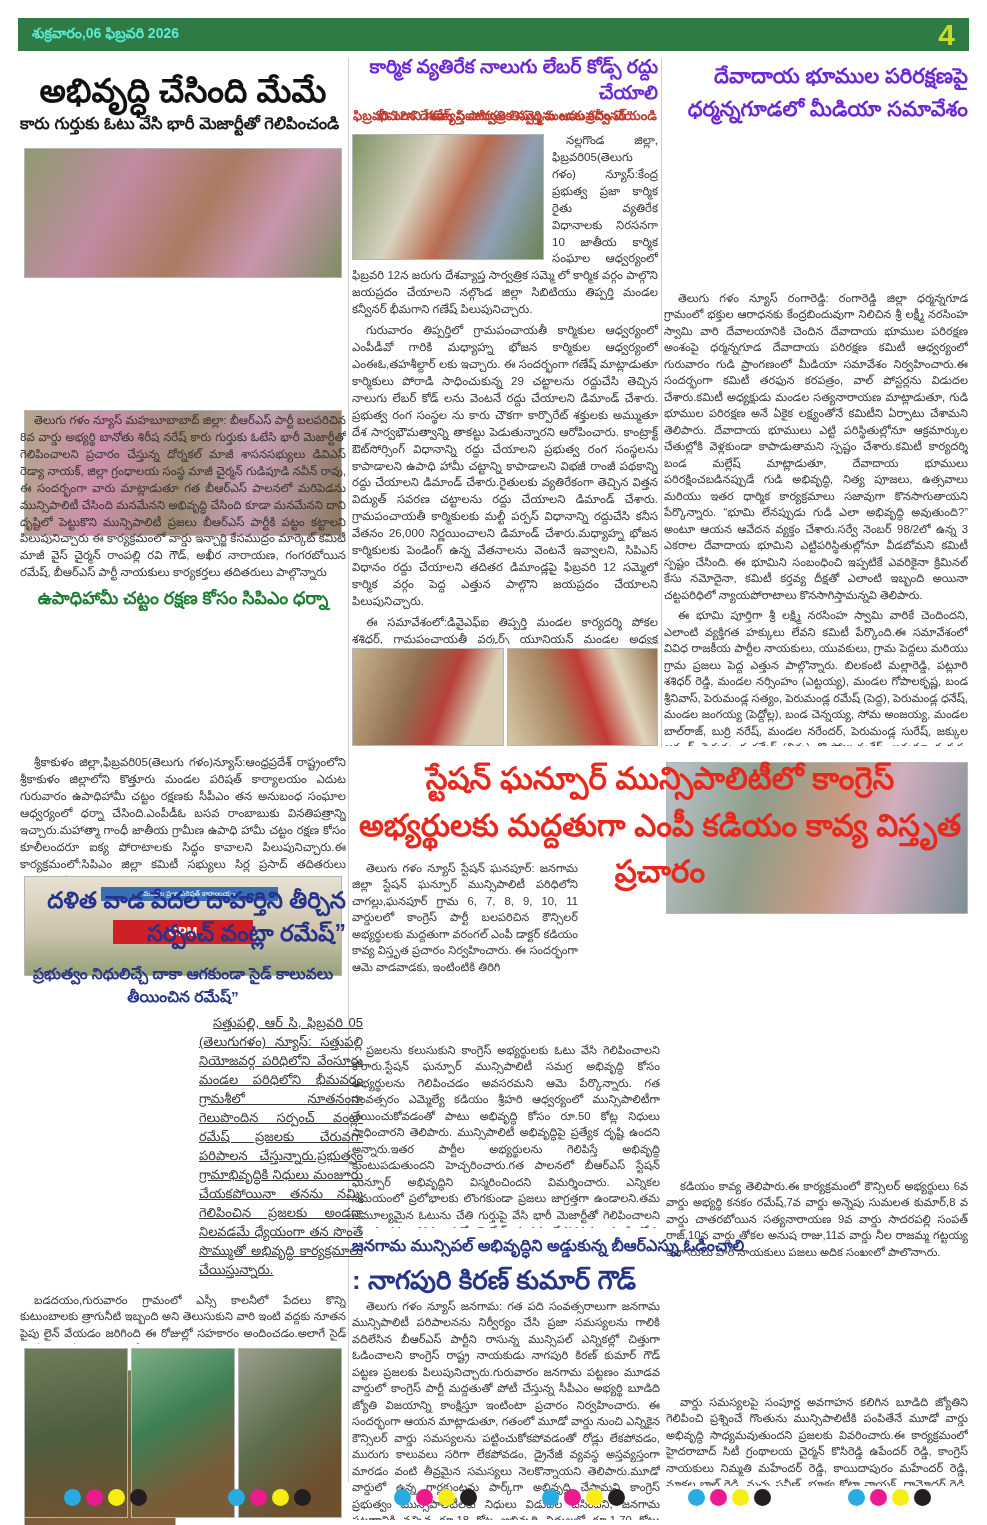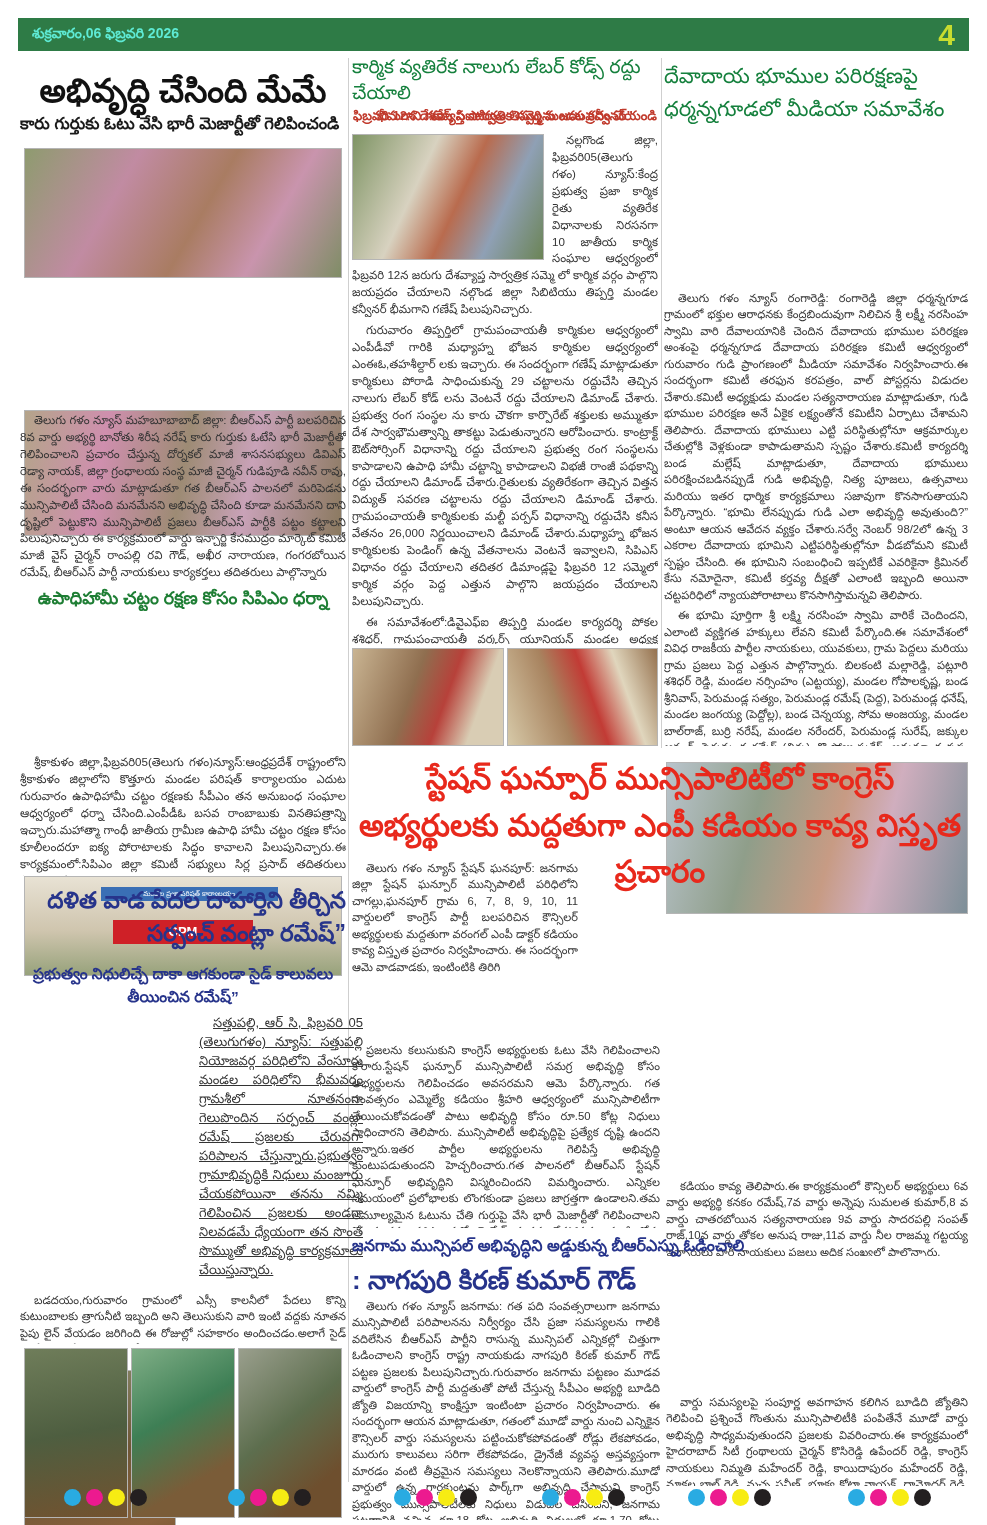--- a/index.html
+++ b/index.html
@@ -8,21 +8,21 @@
   .abs{position:absolute;}
   
   #masthead{left:18px;top:18px;width:951px;height:33px;background:#2e7b46;
             display:flex;align-items:center;justify-content:space-between;padding:0 14px;box-sizing:border-box;}
   #masthead .date{color:#5eead4;font-size:14px;font-weight:bold;}
   #masthead .pageno{color:#c8dc2f;font-size:30px;font-weight:bold;line-height:1;}
   
   .vrule{width:1px;background:#cfcfcf;}
   
   .hl-black{color:#111111;font-weight:bold;text-align:center;margin-top:10px;}
-  .hl-red{color:#15803d;font-weight:normal;text-align:left;}
+  .hl-red{color:#6d28d9;font-weight:bold;text-align:right;}
   .hl-red-big{color:#e8291c;font-weight:bold;text-align:center;line-height:1.5;}
   .hl-green{color:#1e7e34;font-weight:bold;text-align:center;}
   .hl-blue{color:#27348b;font-weight:bold;text-align:center;line-height:1.45;}
   .sub-red{color:#c0392b;font-weight:bold;text-align:center;}
   .sub-black{color:#1a1a1a;font-weight:bold;}
   .sub-blue{color:#27348b;font-weight:bold;text-align:center;line-height:1.5;}
   
   .body-txt{color:#333333;font-size:11.6px;line-height:1.46;text-align:justify;overflow:hidden;}
   .body-txt p{margin:0 0 4px 0;text-indent:14px;}
   

